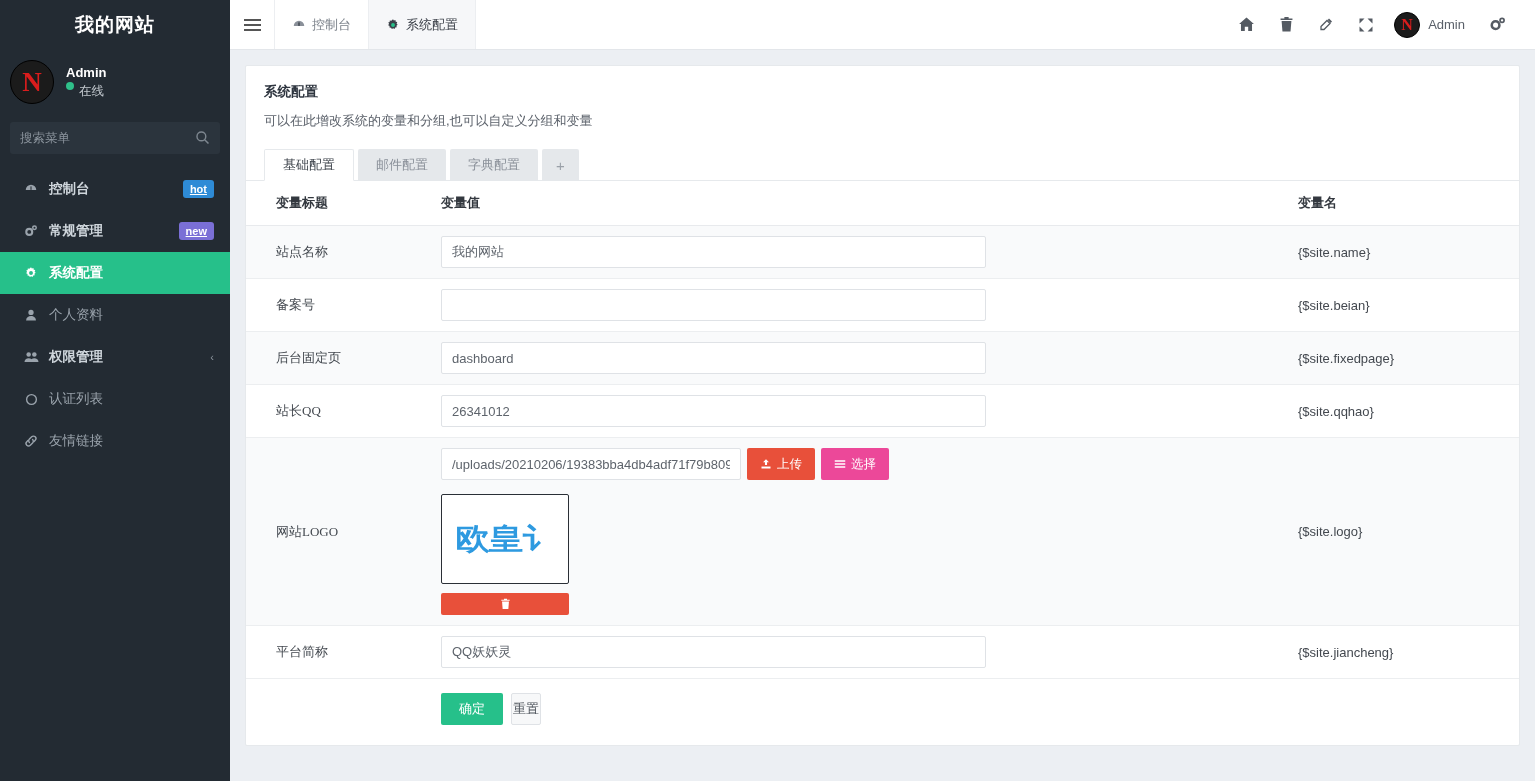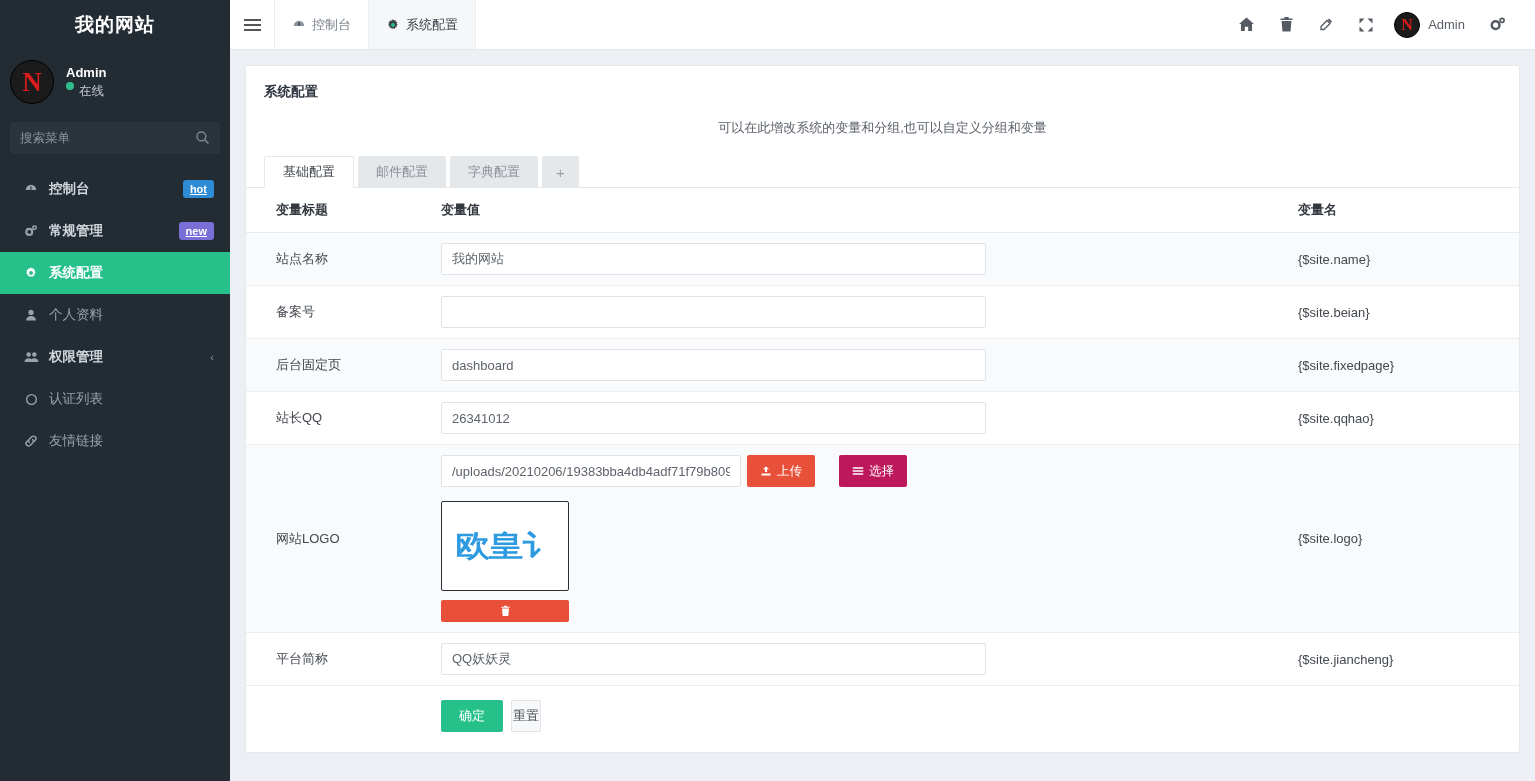--- a/index.html
+++ b/index.html
@@ -176,21 +176,21 @@
     border: 1px solid #e6e9ec;
     border-radius: 2px;
     padding: 16px 0 0 0;
   }
   .card-head { padding: 0 18px; }
   .card-title {
     font-size: 13.5px; font-weight: bold; color: #2f3640;
     line-height: 20px;
   }
   .card-sub {
-    font-size: 13px; color: #5c626b; line-height: 20px; margin-top: 16px; text-align: center;
+    font-size: 13px; color: #5c626b; line-height: 20px; margin-top: 9px;
   }
   .tabs {
     display: flex; align-items: flex-end;
     padding: 18px 18px 0 18px;
     border-bottom: 1px solid #e6e9ec;
     gap: 4px;
   }
   .tab {
     height: 32px; padding: 0 18px;
     display: flex; align-items: center;
@@ -215,21 +215,21 @@
     text-align: left; font-size: 13px; color: #33383f;
     font-weight: bold; padding: 13px 0 13px 0;
     border-bottom: 1px solid #e8eaed;
   }
   table.cfg td {
     font-size: 13px; color: #43484f;
     padding: 10px 0; vertical-align: middle;
     border-bottom: 1px solid #eceef0;
   }
   table.cfg tr.odd td { background: #f9fafb; }
-  .col-title { width: 195px; padding-left: 30px !important; }
+  .col-title { width: 195px; padding-left: 30px !important; font-family: Liberation Serif, serif; }
   .col-val   { padding-left: 0 !important; }
   .col-name  { width: 235px; padding-left: 14px !important; color:#5a6068; }
   th.col-title { padding-left: 30px !important; }
   th.col-name  { padding-left: 14px !important; }
 
   .ipt {
     height: 32px; width: 545px;
     border: 1px solid #dfe2e6; border-radius: 2px;
     background: #fff; font-size: 13px; color: #5e646c;
     padding: 0 10px; outline: none;
@@ -237,21 +237,21 @@
   }
   .ipt.path { width: 300px; border-right: 1px solid #dfe2e6; }
   .upload-row { display: flex; align-items: center; gap: 0; }
   .btn {
     height: 32px; border: 0; border-radius: 2px; cursor: pointer;
     font-size: 12.5px; display: inline-flex; align-items: center;
     justify-content: space-between; gap: 5px; padding: 0 13px;
     font-family: inherit; color: #fff;
   }
   .btn-upload { background: #e8503a; margin-left: 6px; }
-  .btn-select { background: #be185d; margin-left: 24px; }
+  .btn-select { background: #ec4899; margin-left: 6px; }
   .thumb-wrap { margin-top: 14px; }
   .thumb {
     width: 128px; height: 90px;
     border: 1px solid #2a2f36;
     background: #fff; border-radius: 2px;
     display: flex; align-items: center; justify-content: center;
     overflow: hidden;
   }
   .thumb-logo {
     font-size: 30px; font-weight: bold; color: #2e9ae0;

